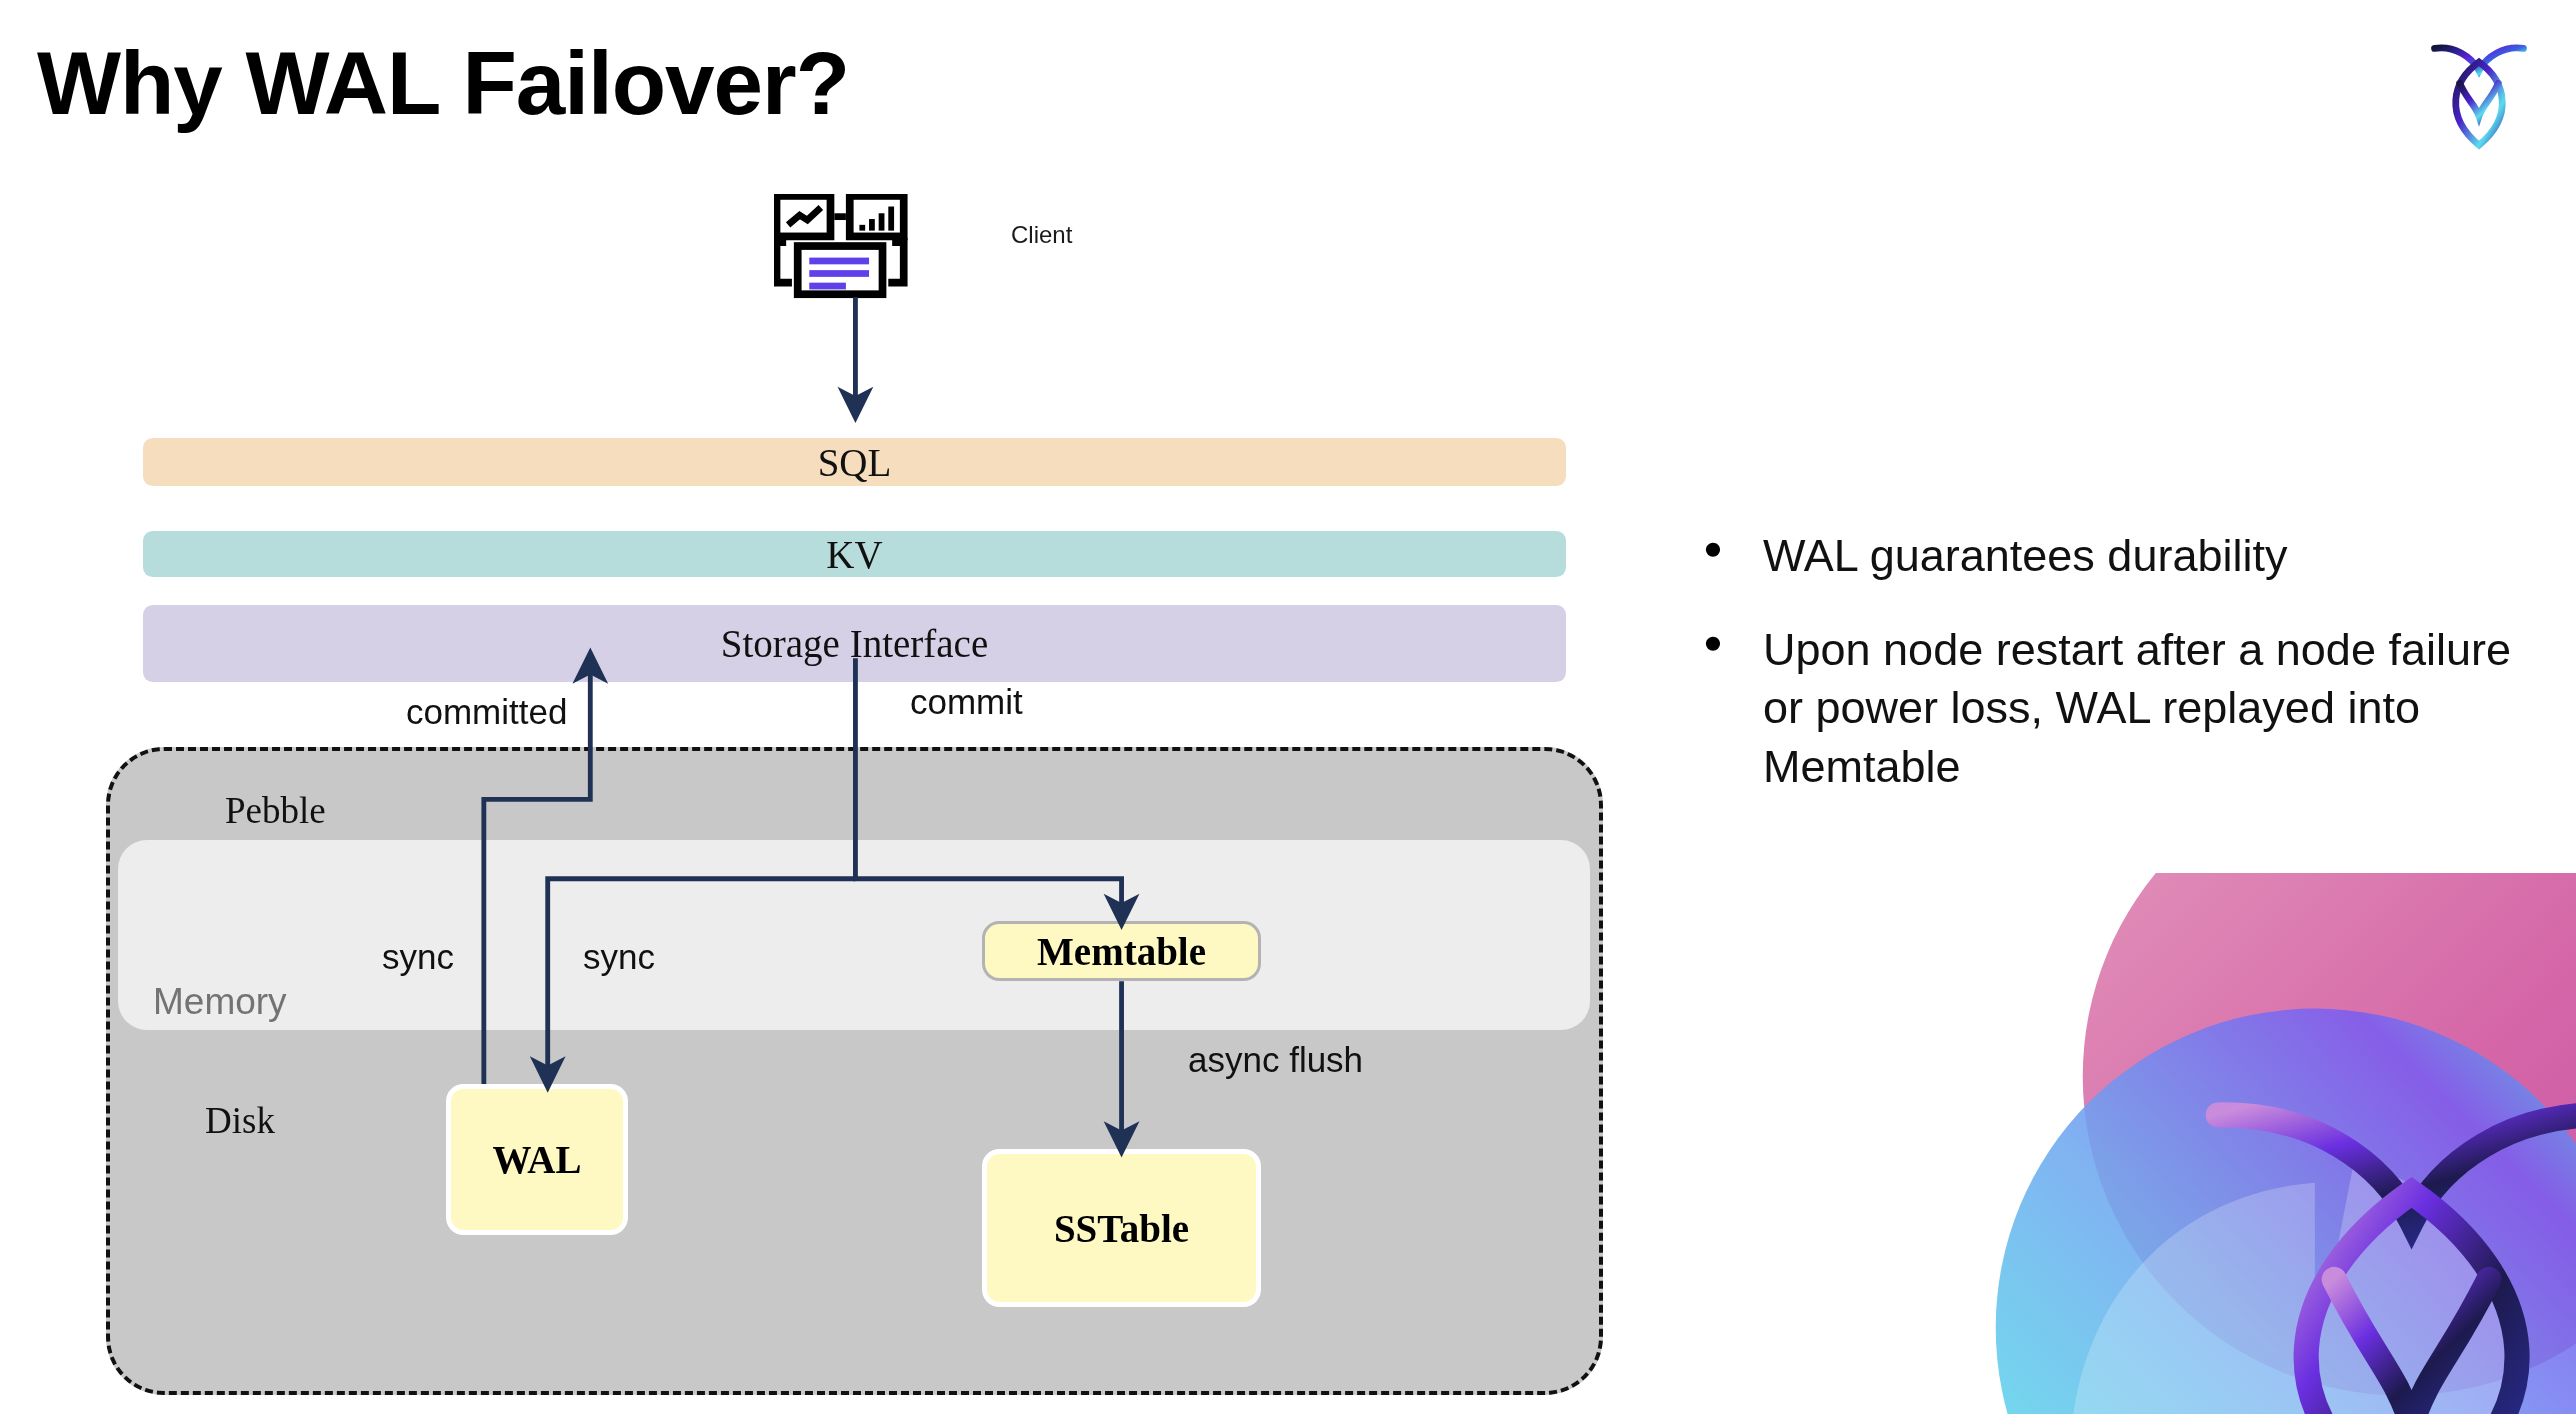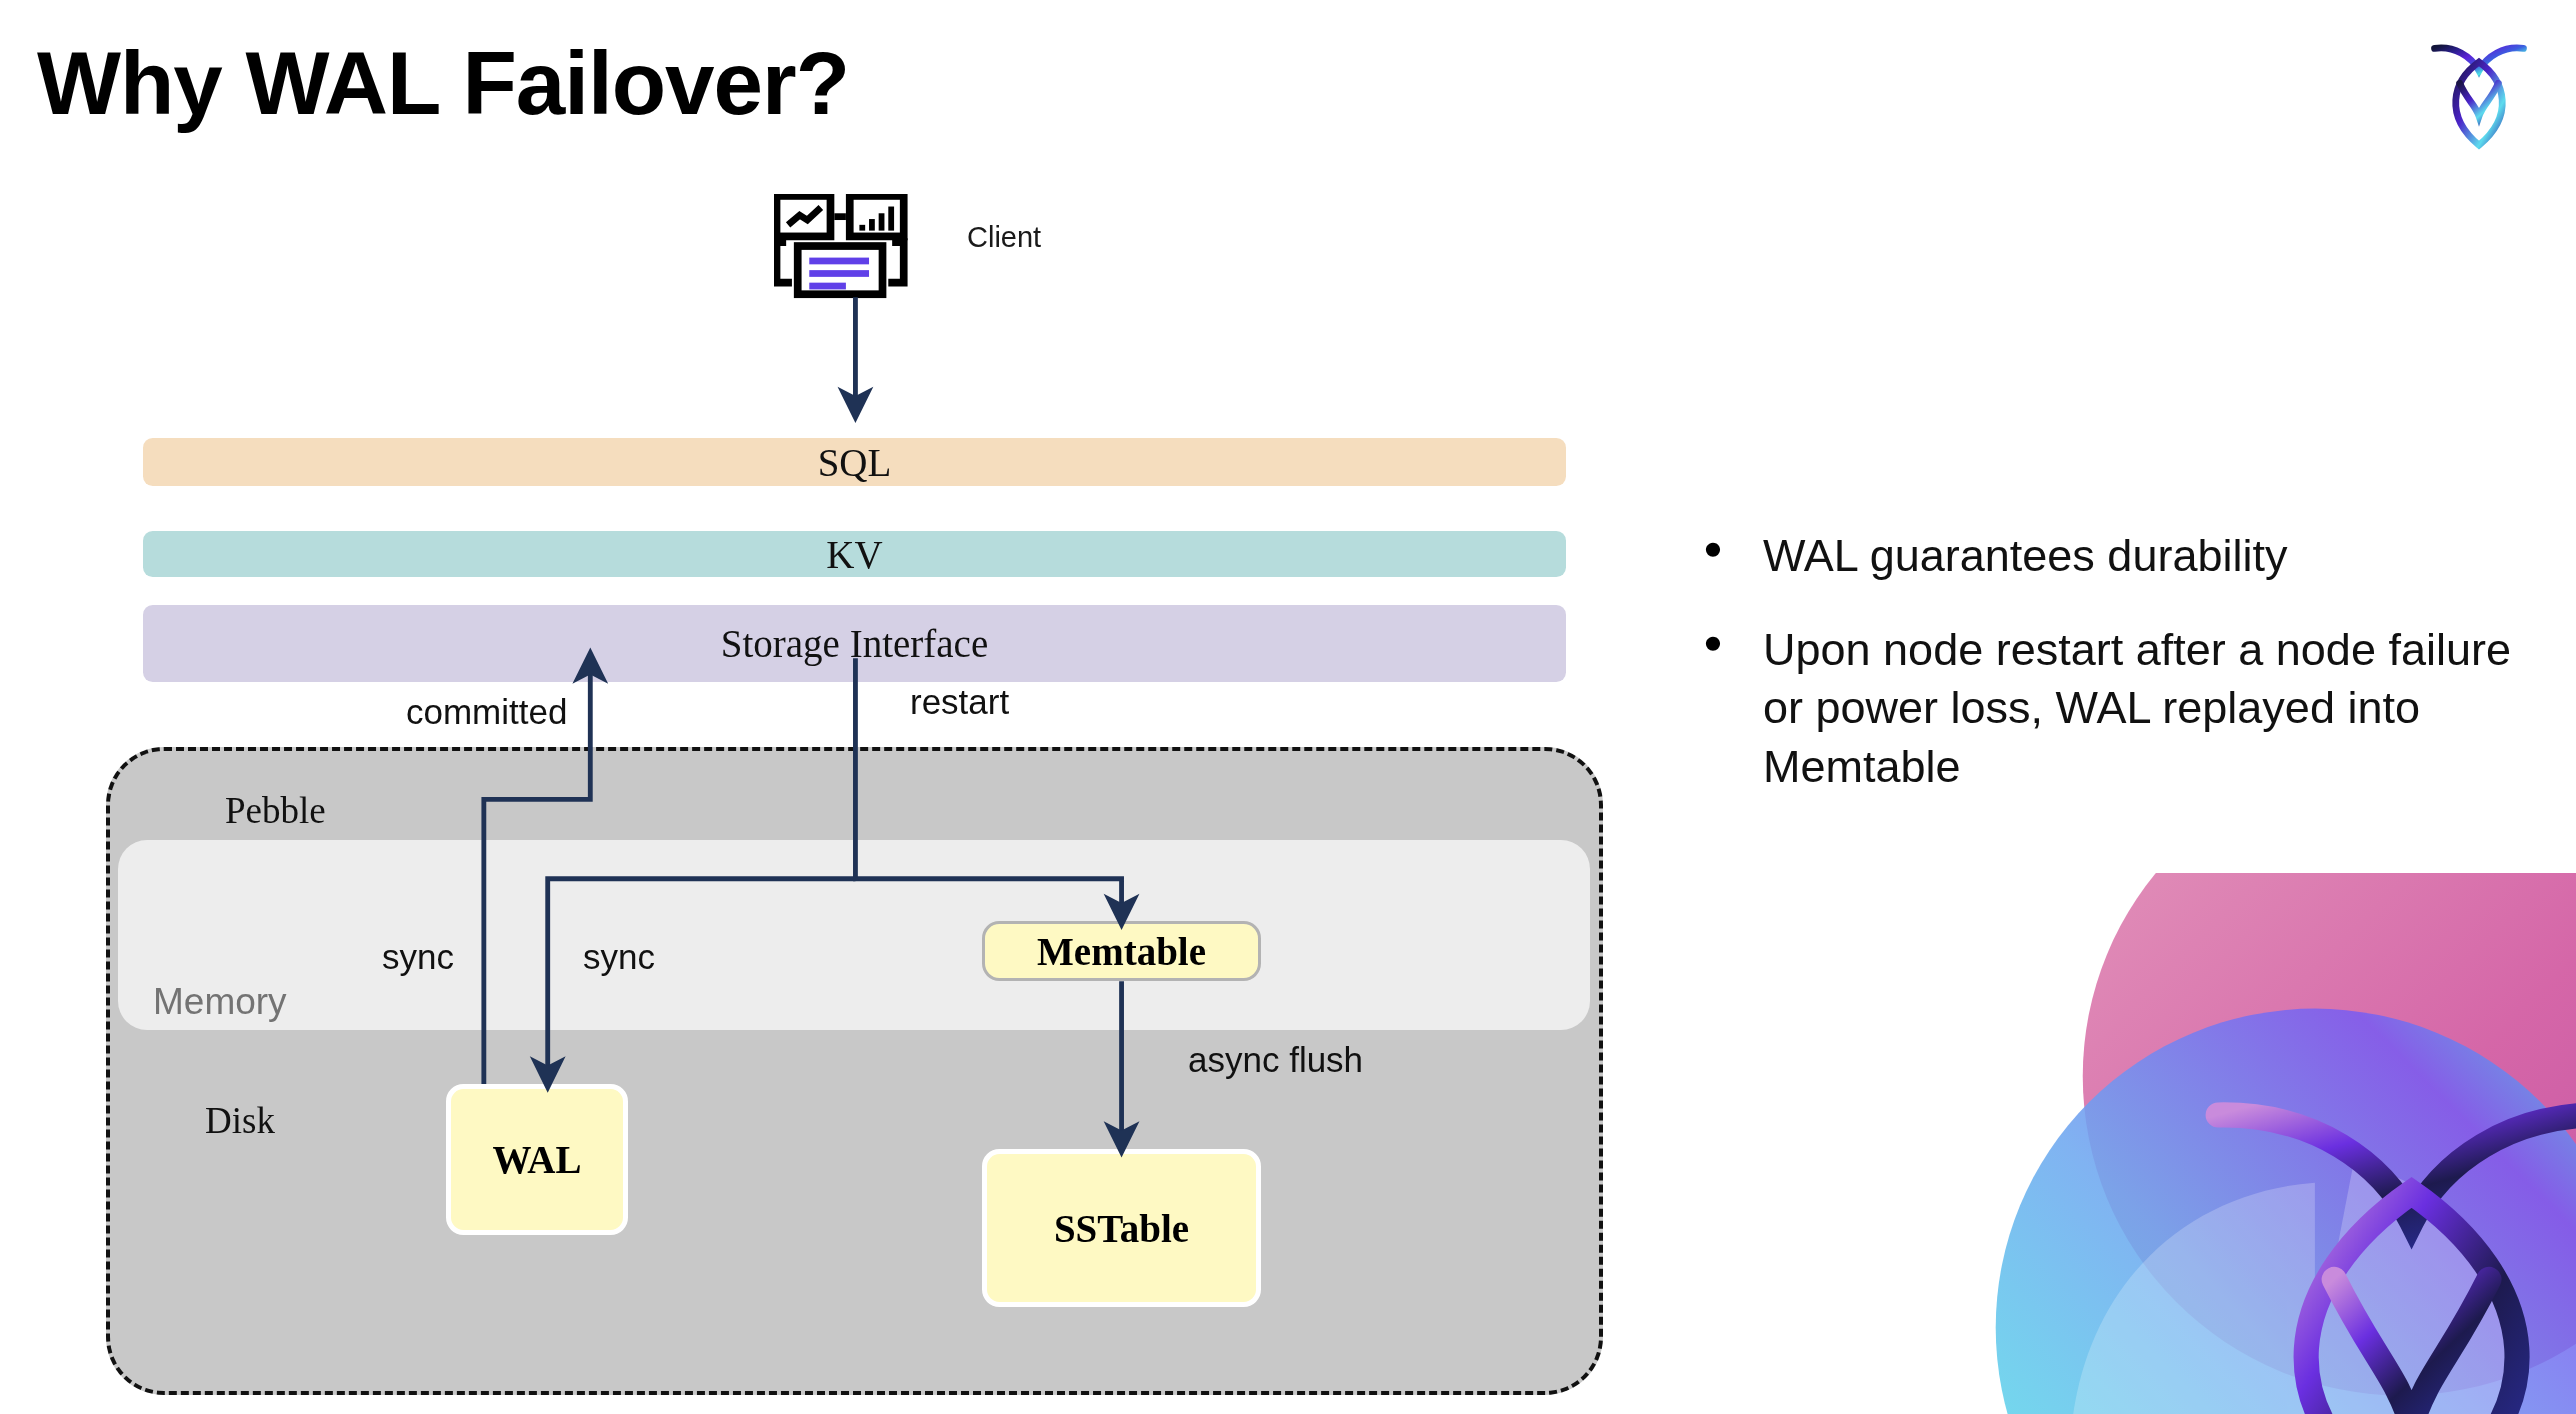--- a/index.html
+++ b/index.html
@@ -47,23 +47,23 @@
   }
 
   
   #client-icon-group {
     left: 774px;
     top: 194px;
     width: 165px;
     height: 106px;
   }
   #client-label {
-    left: 967px;
+    left: 1011px;
     top: 221px;
-    font-size: 29px;
+    font-size: 24px;
     color: #1a1a1a;
     font-family: "Liberation Sans", sans-serif;
   }
 
   
   .layer-bar {
     left: 143px;
     width: 1423px;
     border-radius: 9.7px;
     display: flex;
@@ -338,21 +338,21 @@
 
     <path d="M884,680 L884,908 L1159,908 L1159,942" marker-end="url(#arrowHead)"></path>
 
     <path d="M884,908 L566,908 L566,1110" marker-end="url(#arrowHead)"></path>
 
     <path d="M1159,1014 L1159,1177" marker-end="url(#arrowHead)"></path>
   </g>
 </svg>
 
 <div class="abs edge-label" id="label-committed">committed</div>
-<div class="abs edge-label" id="label-commit">restart</div>
+<div class="abs edge-label" id="label-commit">commit</div>
 <div class="abs edge-label" id="label-sync-1">sync</div>
 <div class="abs edge-label" id="label-sync-2">sync</div>
 <div class="abs edge-label" id="label-async-flush">async flush</div>
 
 <div class="abs" id="bullet-list">
   <div class="bullet-item">
     <span class="bullet-dot">●</span>
     <span class="bullet-text">WAL guarantees durability</span>
   </div>
   <div class="bullet-item">

